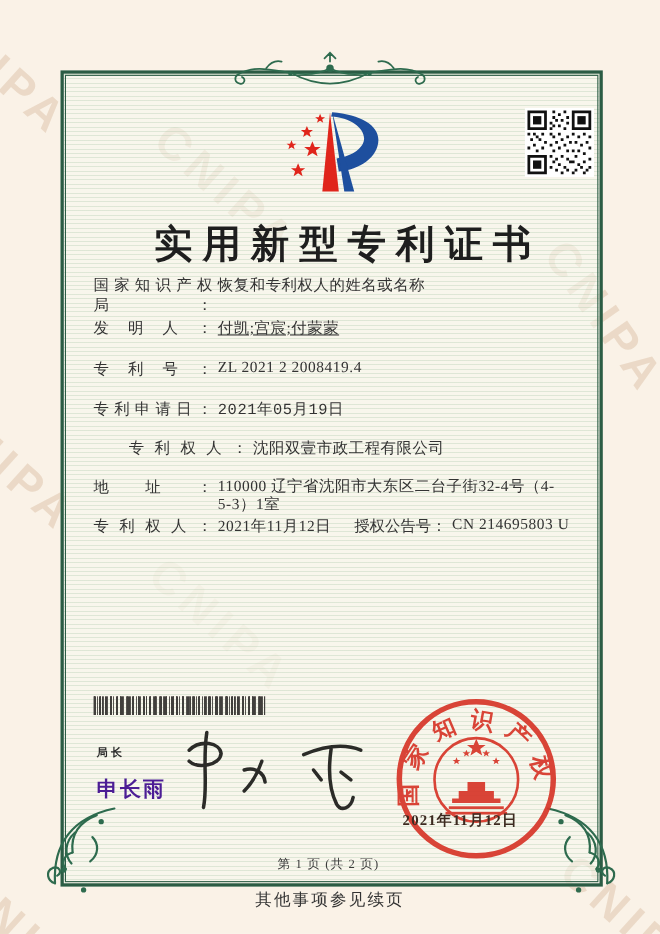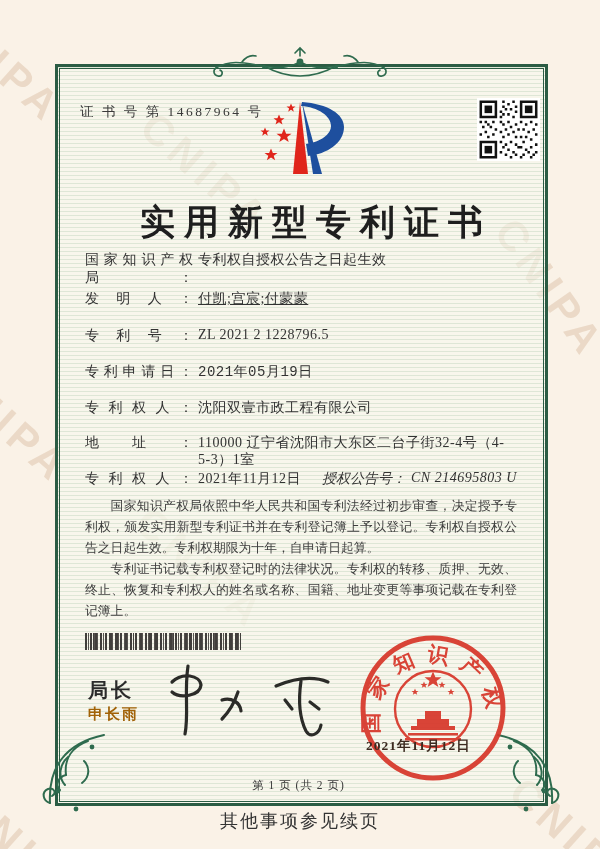--- a/index.html
+++ b/index.html
@@ -34,47 +34,47 @@
   .title{position:absolute;z-index:4;left:0;top:183px;width:600px;margin:16px;text-align:center;
       font-size:35px;font-weight:bold;letter-spacing:9px;color:#1e1e1e;}
 
   .fields{position:absolute;z-index:4;left:85px;top:251px;width:440px;font-size:14px;color:#333;}
   .frow{position:absolute;left:0;white-space:nowrap;}
   .flabel{display:inline-block;width:108px;text-align:justify;text-align-last:justify;
       vertical-align:top;white-space:normal;}
   .fvalue{margin-left:5px;letter-spacing:.5px;}
   .fvalue.wrap{display:inline-block;width:318px;white-space:normal;vertical-align:top;
       line-height:17px;}
-  .pair2{position:absolute;left:237px;top:0;white-space:nowrap;font-style:italic;}
+  .pair2{position:absolute;left:237px;top:0;white-space:nowrap;}
   .pair2 .flabel{width:84px;}
 
   .paras{position:absolute;z-index:4;left:85px;top:496px;width:432px;font-size:12.8px;
       line-height:21px;color:#3d3d3d;text-align:justify;}
   .paras p{margin:0;text-indent:2em;}
 
   .barcode{position:absolute;z-index:4;left:85px;top:633px;width:156px;height:17px;
       background:
         repeating-linear-gradient(90deg,#413f3c 0 2px,rgba(0,0,0,0) 2px 5px),
         repeating-linear-gradient(90deg,#413f3c 0 1px,rgba(0,0,0,0) 1px 8px),
         repeating-linear-gradient(90deg,#55524e 0 1px,rgba(0,0,0,0) 1px 3px);}
 
-  .director-title{position:absolute;z-index:4;left:88px;top:677px;font-size:20px;
+  .director-title{position:absolute;z-index:4;left:88px;top:677px;font-size:10px;
       font-weight:bold;letter-spacing:3px;color:#2a2a2a;}
-  .director-name{position:absolute;z-index:4;left:88px;top:705px;font-size:15px;
-      font-weight:bold;letter-spacing:2px;color:#a16207;}
+  .director-name{position:absolute;z-index:4;left:88px;top:705px;font-size:19px;
+      font-weight:bold;letter-spacing:2px;color:#4c1d95;}
   .signature{position:absolute;z-index:4;left:158px;top:652px;}
 
   .seal{position:absolute;z-index:5;left:358px;top:633px;opacity:.93;}
   .seal-date{position:absolute;z-index:6;left:366px;top:737px;width:140px;font-size:13.5px;
       font-weight:bold;letter-spacing:1px;color:#3c2a20;white-space:nowrap;}
 
   .page-info{position:absolute;z-index:4;left:55px;top:778px;width:487px;text-align:center;
       font-size:11.5px;letter-spacing:1px;color:#3a3a3a;}
   .cont-note{position:absolute;z-index:4;left:0;top:809px;width:600px;text-align:center;
-      font-size:18px;letter-spacing:2px;color:#333;}
+      font-size:15px;letter-spacing:2px;color:#333;}
 </style>
 </head>
 <body>
 
 <div class="page">
 
   <span class="wm" style="left:-45px;top:-8px;">CNIPA</span>
   <span class="wm" style="left:163px;top:103px;">CNIPA</span>
   <span class="wm" style="left:524px;top:210px;transform:rotate(55deg);">CNIPA</span>
   <span class="wm" style="left:-38px;top:352px;">CNIPA</span>
@@ -118,21 +118,20 @@
       <path d="M60,10 c-16,6 -24,18 -22,34"></path>
       <path d="M38,44 c-8,2 -11,10 -6,15"></path>
       <path d="M40,26 c-9,8 -10,20 -3,28"></path>
       <path d="M56,30 c6,6 6,16 -2,22"></path>
     </g>
     <circle cx="64" cy="16" r="2.4" fill="#2e6b4e"></circle>
     <circle cx="30" cy="60" r="2.4" fill="#2e6b4e"></circle>
     <circle cx="48" cy="78" r="2.4" fill="#2e6b4e"></circle>
   </svg>
 
-  <div class="cert-no">证 书 号 第 14687964 号</div>
 
   <svg class="logo" width="92" height="78" viewBox="0 0 92 78">
     <defs>
       <path id="st" d="M0,-10 L2.9,-3.1 10,-3.1 4.2,1.2 6.3,8.1 0,4 -6.3,8.1 -4.2,1.2 -10,-3.1 -2.9,-3.1 Z"></path>
     </defs>
     <path fill="#1e4f9e" d="M46,3 C72,5 88,15 88,28 C88,44 71,55 52,57 L50,45 C65,43 75,35 75,27 C75,17 62,8 45,7 Z"></path>
     <polygon fill="#1e4f9e" points="46,3 57,75 66,75"></polygon>
     <polygon fill="#e0251b" points="44,3 37,75 52,75"></polygon>
     <use href="#st" fill="#e0251b" transform="translate(35,9) scale(0.45)"></use>
     <use href="#st" fill="#e0251b" transform="translate(23,21) scale(0.55)"></use>
@@ -162,49 +161,45 @@
                M14,21h1v1h-1z M16,19h1v1h-1z M18,17h1v1h-1z M17,19h1v1h-1z M19,20h1v1h-1z M21,19h1v1h-1z
                M23,18h1v1h-1z M20,21h1v1h-1z M22,22h1v1h-1z M18,22h1v1h-1z M9,21h1v1h-1z M11,22h1v1h-1z
                M13,23h1v1h-1z M15,22h1v1h-1z M17,23h1v1h-1z M21,23h1v1h-1z M23,21h1v1h-1z"></path>
     </g>
   </svg>
 
   <h1 class="title">实用新型专利证书</h1>
 
   <div class="fields">
     <div class="frow" style="top:0;">
-      <span class="flabel">国家知识产权局：</span><span class="fvalue">专利权自授权公告之日起生效</span>
+      <span class="flabel">国家知识产权局：</span><span class="fvalue">恢复和专利权人的姓名或名称</span>
     </div>
     <div class="frow" style="top:39px;text-decoration:underline;">
       <span class="flabel">发明人：</span><span class="fvalue">付凯;宫宸;付蒙蒙</span>
     </div>
     <div class="frow" style="top:76px;">
-      <span class="flabel">专利号：</span><span class="fvalue">ZL 2021 2 1228796.5</span>
+      <span class="flabel">专利号：</span><span class="fvalue">ZL 2021 2 2008419.4</span>
     </div>
     <div class="frow" style="top:112px;font-family:Liberation Mono, monospace;">
       <span class="flabel">专利申请日：</span><span class="fvalue">2021年05月19日</span>
     </div>
-    <div class="frow" style="top:148px;">
+    <div class="frow" style="top:148px;margin-left:32px;">
       <span class="flabel">专利权人：</span><span class="fvalue">沈阳双壹市政工程有限公司</span>
     </div>
     <div class="frow" style="top:183px;">
       <span class="flabel">地址：</span><span class="fvalue wrap">110000 辽宁省沈阳市大东区二台子街32-4号（4-5-3）1室</span>
     </div>
     <div class="frow" style="top:219px;">
       <span class="flabel">专利权人：</span><span class="fvalue">2021年11月12日</span>
       <span class="pair2">
         <span class="flabel">授权公告号：</span><span class="fvalue">CN 214695803 U</span>
       </span>
     </div>
   </div>
 
-  <div class="paras">
-    <p>国家知识产权局依照中华人民共和国专利法经过初步审查，决定授予专利权，颁发实用新型专利证书并在专利登记簿上予以登记。专利权自授权公告之日起生效。专利权期限为十年，自申请日起算。</p>
-    <p>专利证书记载专利权登记时的法律状况。专利权的转移、质押、无效、终止、恢复和专利权人的姓名或名称、国籍、地址变更等事项记载在专利登记簿上。</p>
-  </div>
 
   <div class="barcode"></div>
 
   <div class="director-title">局长</div>
   <div class="director-name">申长雨</div>
 
   <svg class="signature" width="180" height="95" viewBox="0 0 180 95">
     <g fill="none" stroke="#2b2b28" stroke-width="3.2" stroke-linecap="round">
       <path d="M30,14 C26,40 31,62 27,82"></path>
       <path d="M14,30 C24,20 42,23 43,33 C42,44 22,47 14,40"></path>

